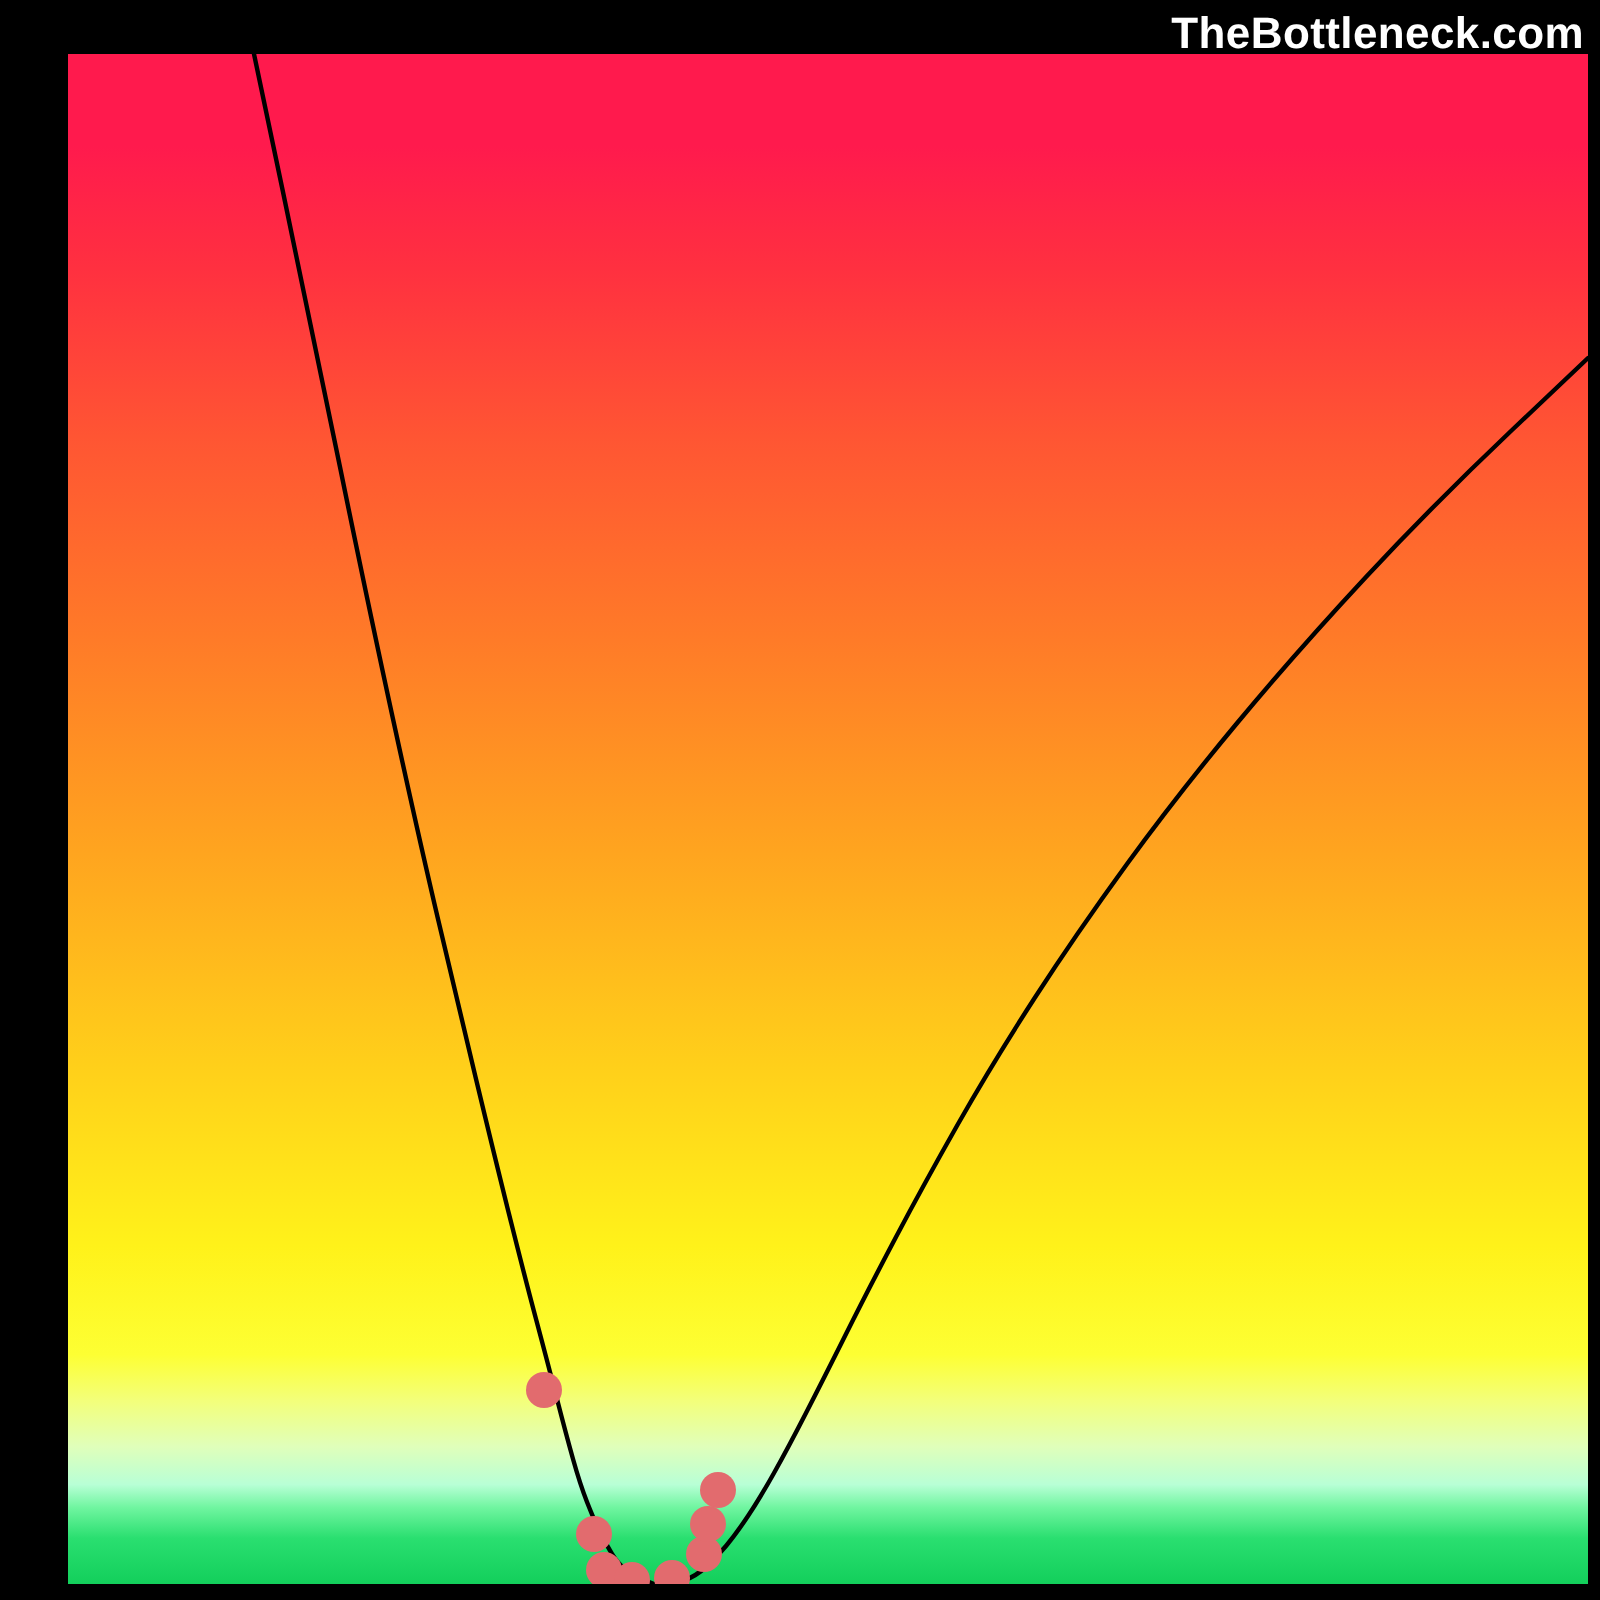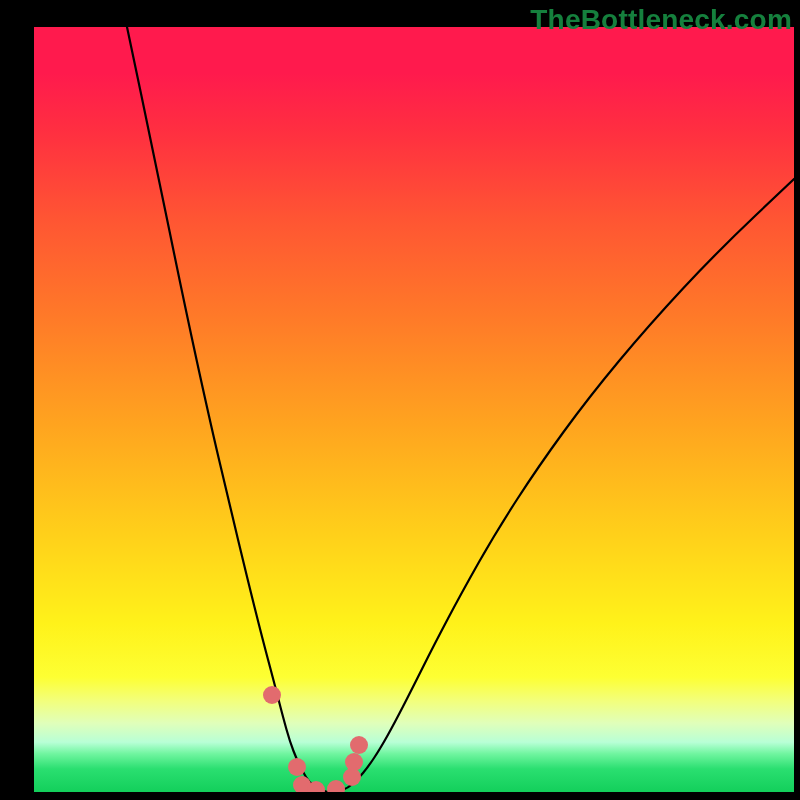--- a/index.html
+++ b/index.html
@@ -48,22 +48,22 @@
       #b8ffd6 93.5%,
       #70f5a0 95%,
       #2adf70 97%,
       #13cf5b 100%
     );
   }
   .attribution {
     position: absolute;
     top: 4px;
     right: 8px;
-    color: #15803d;
-    font-size: 28px;
+    color: #ffffff;
+    font-size: 22px;
     font-weight: 600;
     letter-spacing: 0.2px;
     text-align: right;
     user-select: none;
   }
   svg.curve {
     position: absolute;
     left: 0;
     top: 0;
     width: 100%;

